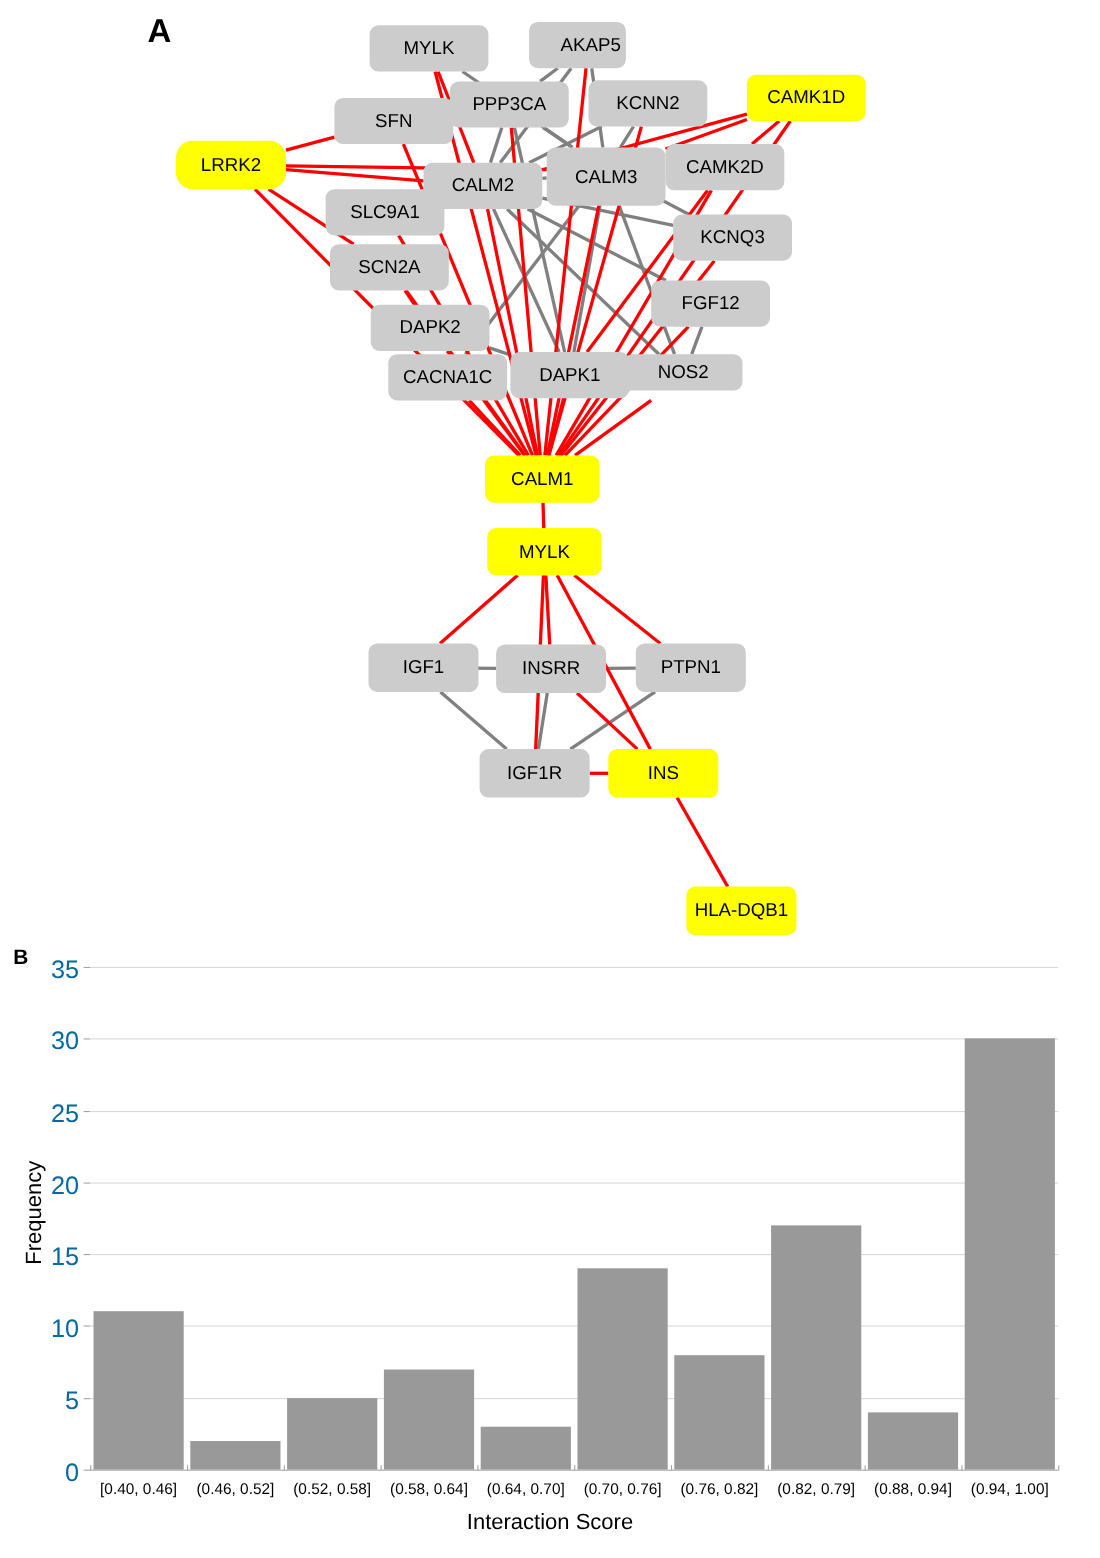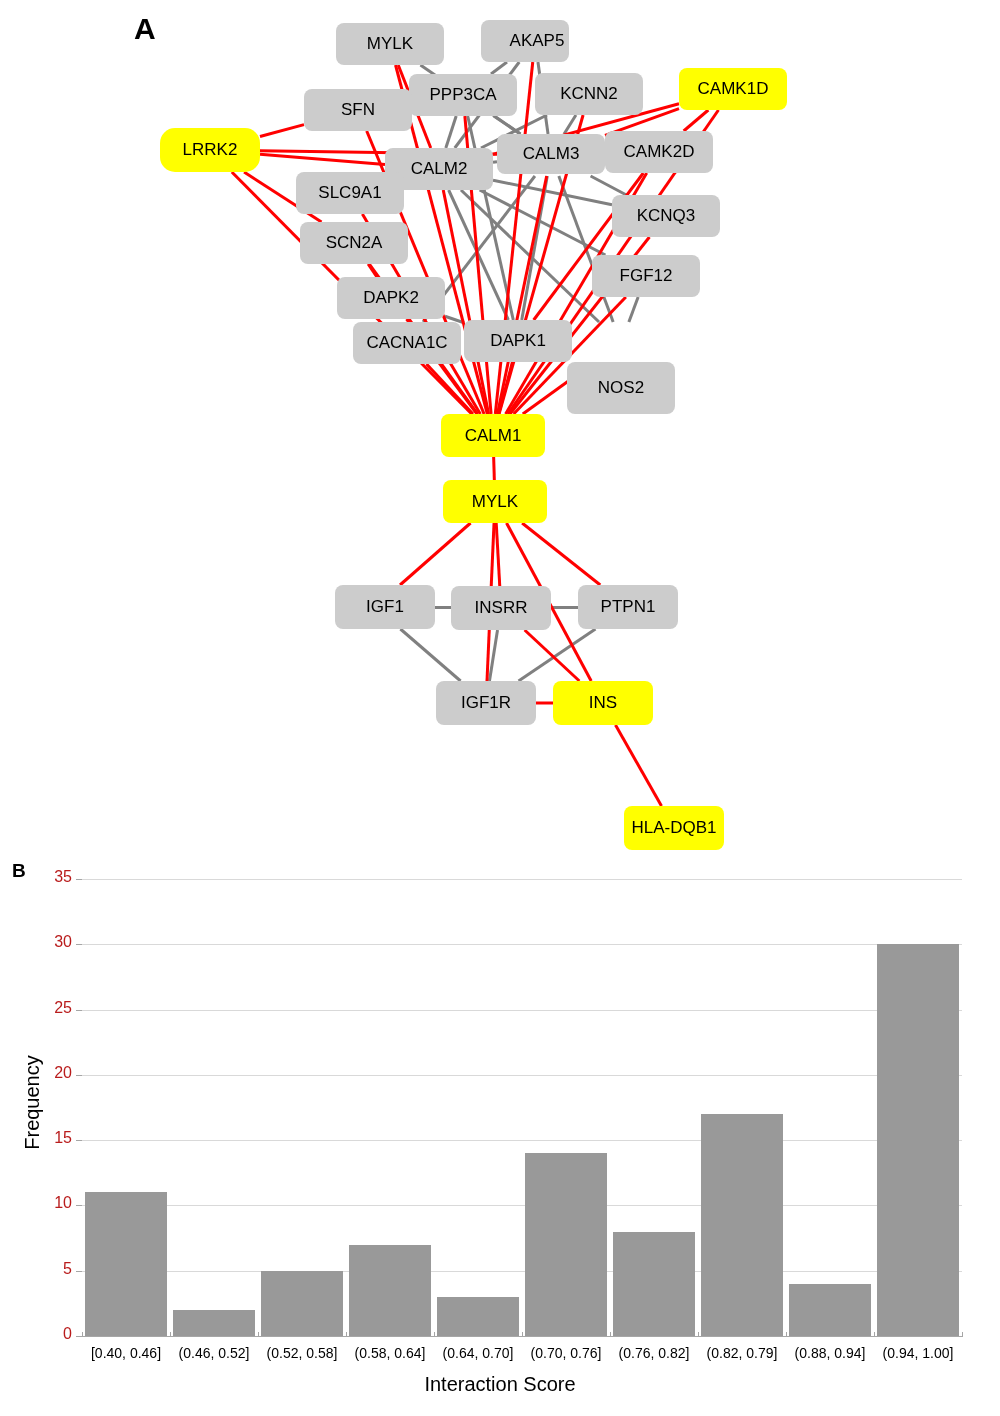--- a/index.html
+++ b/index.html
@@ -106,22 +106,22 @@
     position: absolute;
     left: 0;
     width: 0;
     height: 0;
   }
   .ytick-label {
     position: absolute;
     left: -72px;
     width: 62px;
     text-align: right;
-    font-size: 16px;
-    color: #b91c1c;
+    font-size: 23px;
+    color: #0369a1;
     transform: translateY(-11px);
   }
   .tickmark {
     position: absolute;
     left: -6px;
     width: 6px;
     height: 1px;
     background: #a6a6a6;
   }
   .bar {
@@ -233,21 +233,21 @@
       </div>
       <div class="node grey" style="left: 304px; top: 89px; width: 108px; height: 42px;">
         <span>SFN</span>
       </div>
       <div class="node yellow" style="left: 160px; top: 128px; width: 100px; height: 44px; border-radius: 15px;">
         <span>LRRK2</span>
       </div>
       <div class="node grey" style="left: 385px; top: 148px; width: 108px; height: 42px;">
         <span>CALM2</span>
       </div>
-      <div class="node grey" style="left: 497px; top: 134px; width: 108px; height: 40px;">
+      <div class="node grey" style="left: 497px; top: 134px; width: 108px; height: 53px;">
         <span>CALM3</span>
       </div>
       <div class="node grey" style="left: 605px; top: 131px; width: 108px; height: 42px;">
         <span>CAMK2D</span>
       </div>
       <div class="node grey" style="left: 296px; top: 172px; width: 108px; height: 42px;">
         <span>SLC9A1</span>
       </div>
       <div class="node grey" style="left: 612px; top: 195px; width: 108px; height: 42px;">
         <span>KCNQ3</span>
@@ -260,21 +260,21 @@
       </div>
       <div class="node grey" style="left: 337px; top: 277px; width: 108px; height: 42px;">
         <span>DAPK2</span>
       </div>
       <div class="node grey" style="left: 353px; top: 322px; width: 108px; height: 42px;">
         <span>CACNA1C</span>
       </div>
       <div class="node grey" style="left: 464px; top: 320px; width: 108px; height: 42px;">
         <span>DAPK1</span>
       </div>
-      <div class="node grey" style="left: 567px; top: 322px; width: 108px; height: 52px; margin-top: 40px;">
+      <div class="node grey" style="left: 567px; top: 322px; width: 108px; height: 33px;">
         <span>NOS2</span>
       </div>
       <div class="node yellow" style="left: 441px; top: 414px; width: 104px; height: 43px;">
         <span>CALM1</span>
       </div>
       <div class="node yellow" style="left: 443px; top: 480px; width: 104px; height: 43px;">
         <span>MYLK</span>
       </div>
       <div class="node grey" style="left: 335px; top: 585px; width: 100px; height: 44px;">
         <span>IGF1</span>

